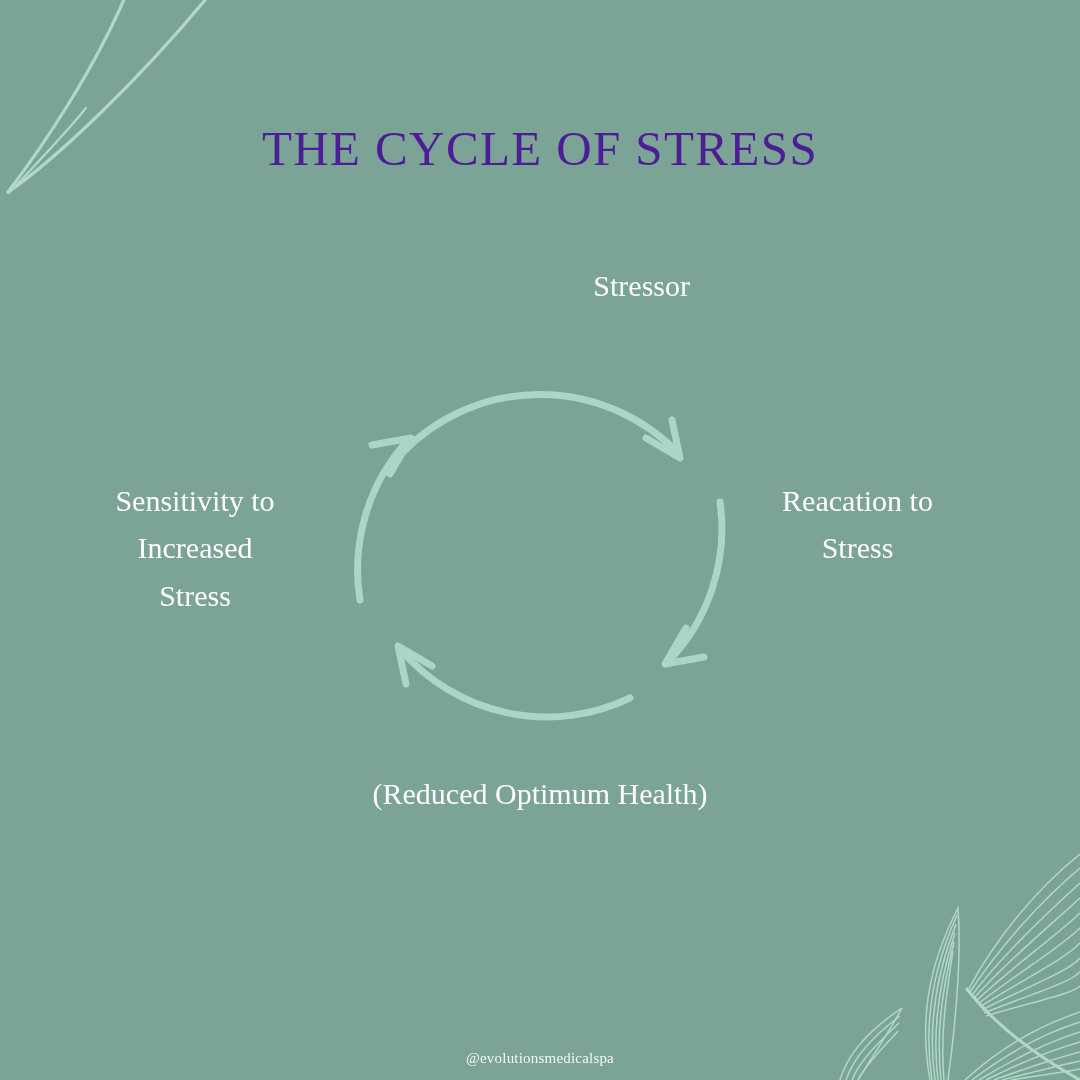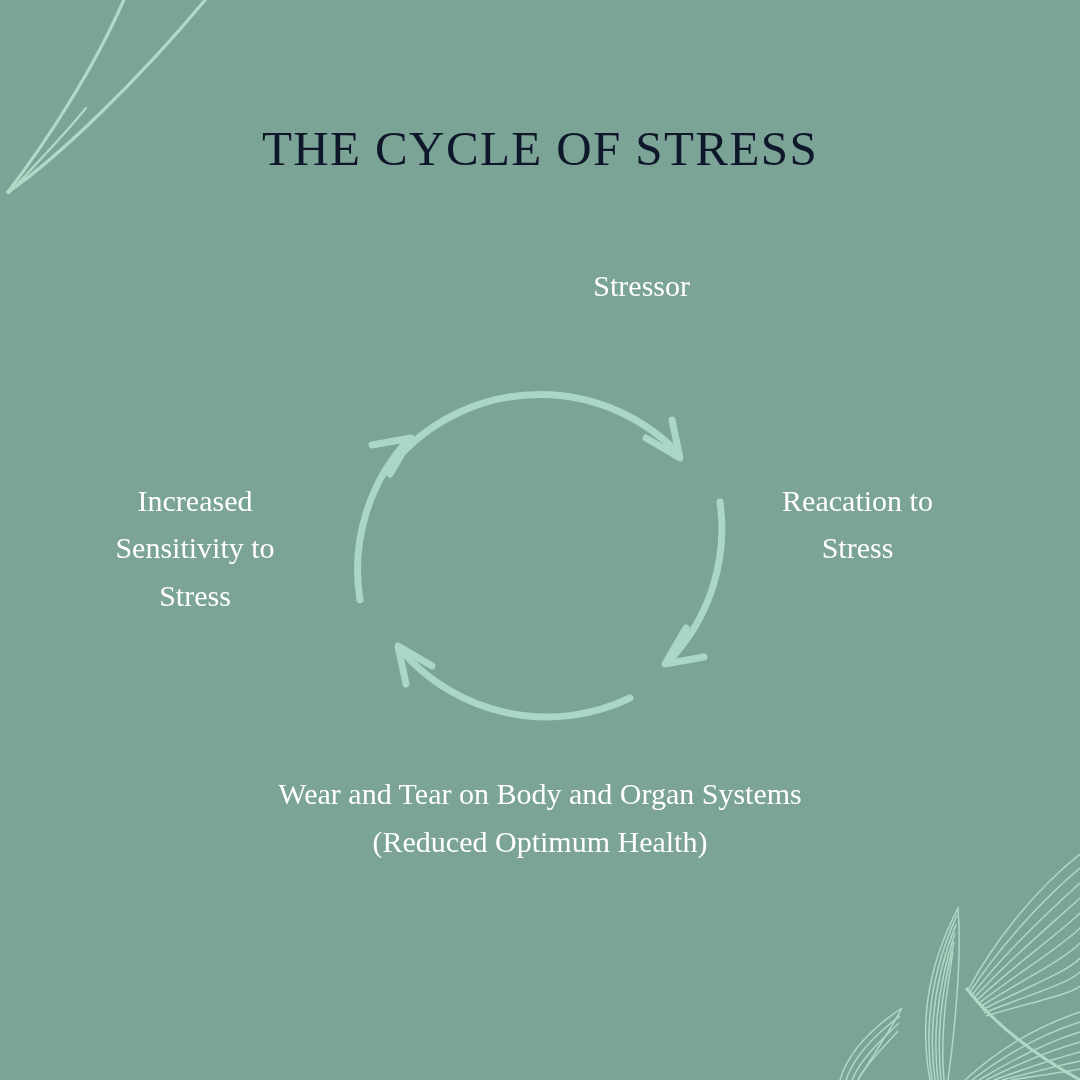--- a/index.html
+++ b/index.html
@@ -34,21 +34,21 @@
     bottom: 0;
     width: 300px;
     height: 260px;
   }
   #title {
     position: absolute;
     left: 0;
     right: 0;
     top: 122px;
     text-align: center;
-    color: #0f172a;
+    color: #4c1d95;
     font-size: 49px;
     letter-spacing: 1.4px;
     line-height: 1.1;
     font-weight: normal;
     margin: 0;
   }
   #cycle-svg {
     position: absolute;
     left: 300px;
     top: 310px;
@@ -189,27 +189,27 @@
   <div id="label-stressor" class="node-label">
     <span class="nl-line">Stressor</span>
   </div>
 
   <div id="label-reaction" class="node-label">
     <span class="nl-line">Reacation to</span>
     <span class="nl-line">Stress</span>
   </div>
 
   <div id="label-sensitivity" class="node-label">
+    <span class="nl-line">Sensitivity to</span>
     <span class="nl-line">Increased</span>
-    <span class="nl-line">Sensitivity to</span>
     <span class="nl-line">Stress</span>
   </div>
 
   <div id="label-wear" class="node-label">
-    <span class="nl-line">Wear and Tear on Body and Organ Systems</span>
     <span class="nl-line">(Reduced Optimum Health)</span>
   </div>
 
   <div id="footnote">
   </div>
 
+  <div id="handle">@evolutionsmedicalspa</div>
 
 </div>
 
 </body></html>

